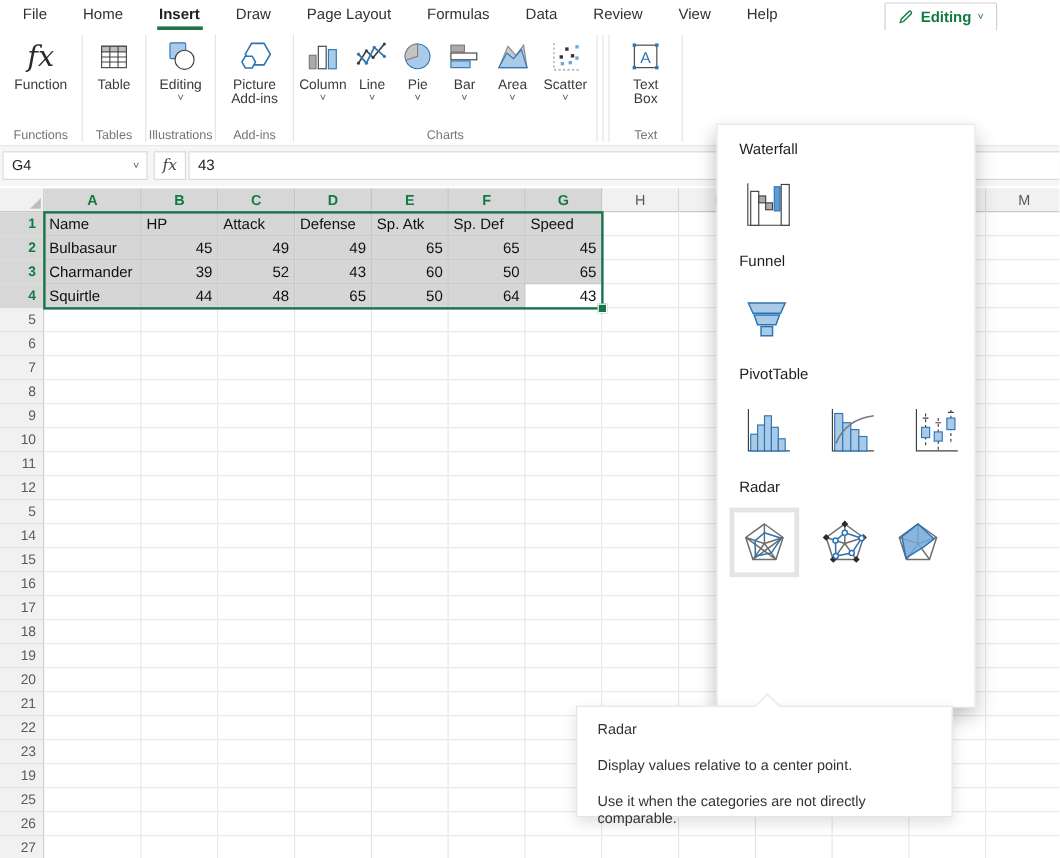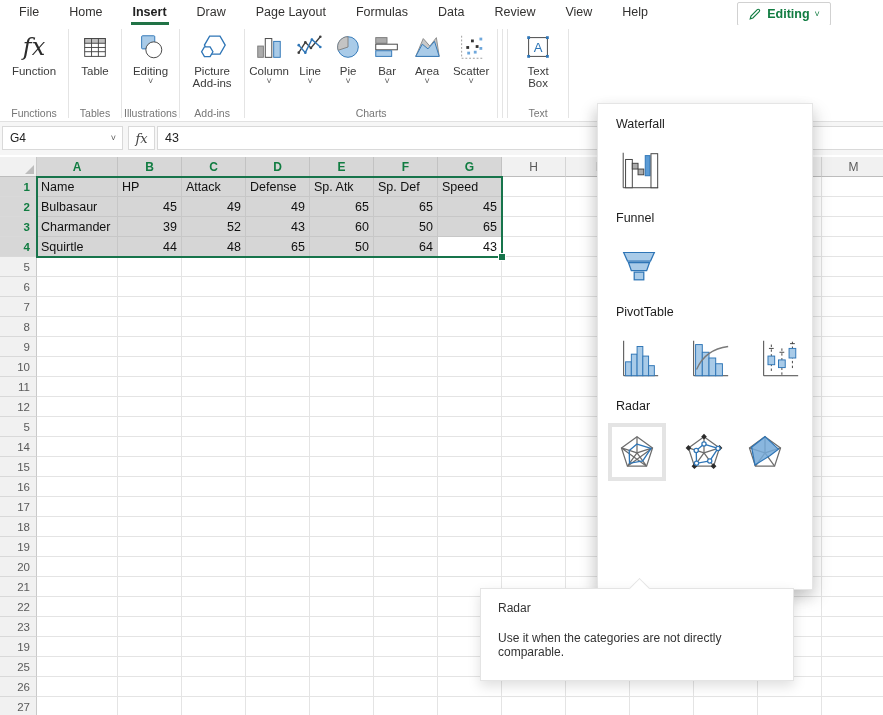--- a/index.html
+++ b/index.html
@@ -882,14 +882,15 @@
             <polygon points="24,8 38,21 29,28 13.5,37.5 10,19" fill="#74A9D8" fill-opacity="0.85" stroke="#2E75B6" stroke-width="1.3"></polygon>
           </svg>
       </div>
     </div>
   </div>
 </div>
 
 <div class="tooltip">
   <div class="caret"></div>
   <div class="tttitle">Radar</div>
+  <div class="ttline">Display values relative to a center point.</div>
   <div class="ttline">Use it when the categories are not directly comparable.</div>
 </div>
 
 </body></html>

